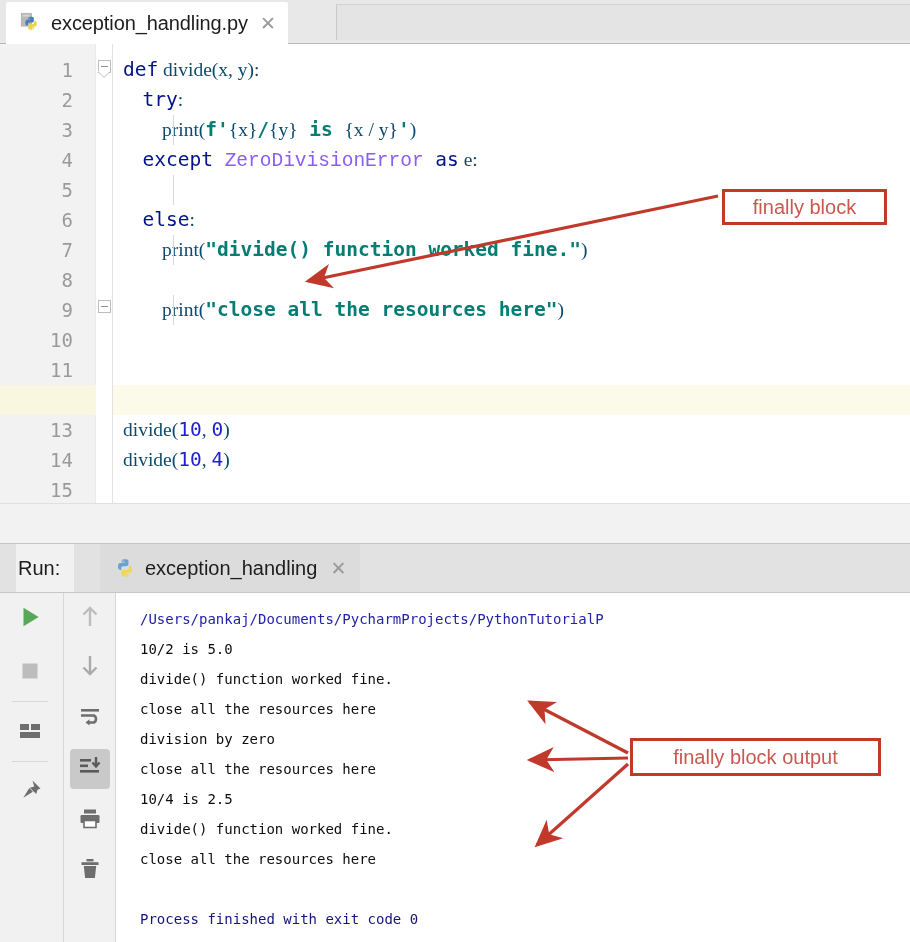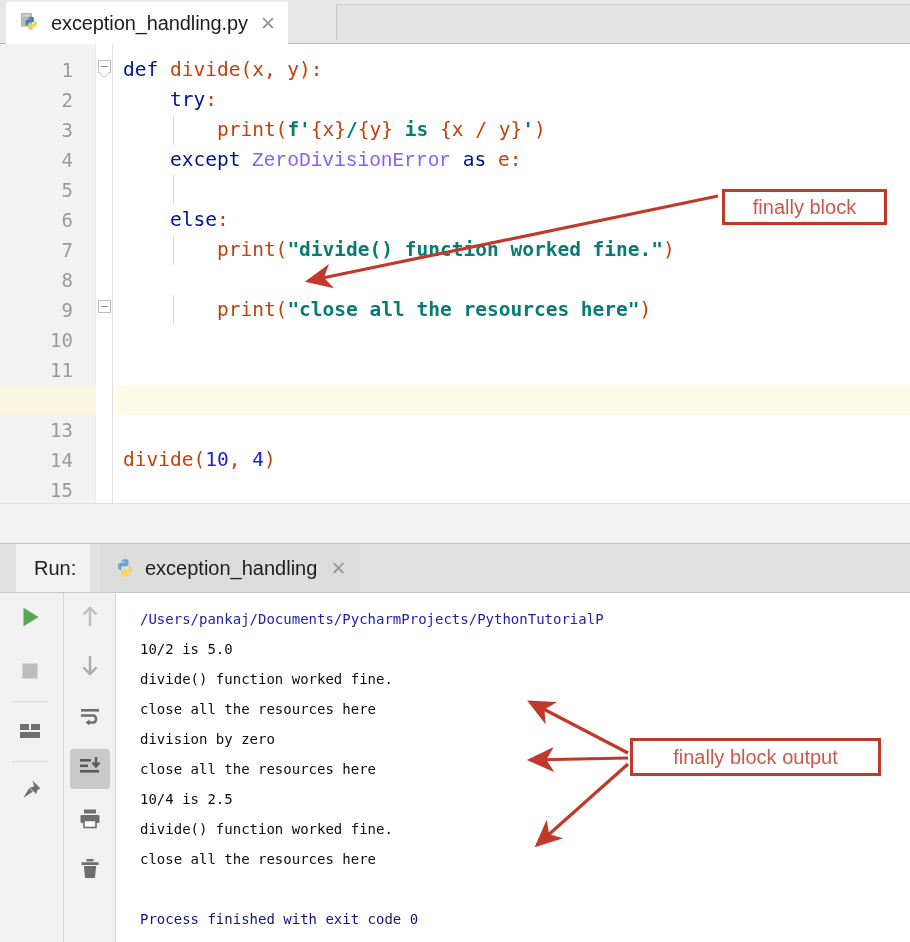--- a/index.html
+++ b/index.html
@@ -134,21 +134,21 @@
     left: 0;
     width: 96px;
     height: 30px;
     background: #faf7e0;
   }
 
   
   .kw  { color: #00128c; font-weight: normal; }
   .str { color: #067d74; font-weight: bold; }
   .num { color: #2020d0; }
-  .pln { color: #c2410c; }
+  .pln { color: #0c4a6e; font-family: Liberation Serif, serif; }
   .cls { color: #8b5cf6; font-family: Liberation Mono, monospace; }
   .brk { background: #b5dcfb; }
   .caret {
     display: inline-block;
     width: 2px;
     height: 22px;
     background: #000000;
     vertical-align: -4px;
     margin-left: -1px;
   }
@@ -208,21 +208,21 @@
   }
   .run-label {
     position: absolute;
     left: 16px; top: 0;
     height: 48px;
     display: flex; align-items: center;
     font-size: 20px;
     color: #1d1d1d;
     background: #f1f1f1;
     padding-right: 14px;
-    padding-left: 18px;
+    padding-left: 2px;
     box-sizing: border-box;
   }
   .run-tab {
     position: absolute;
     left: 100px; top: 0;
     height: 48px;
     display: flex; align-items: center;
     padding: 0 14px;
     box-sizing: border-box;
     background: #dcdcdc;
@@ -372,20 +372,21 @@
     <div class="gutter-edge"></div>
     <div class="code-area">
         <div class="codeline" style="top: 11px;"><span class="kw">def</span><span class="pln"> divide(x, y):</span></div>
         <div class="codeline" style="top: 41px;"><span class="pln">    </span><span class="kw">try</span><span class="pln">:</span></div>
         <div class="codeline" style="top: 71px;"><span class="pln">        print(</span><span class="str">f'</span><span class="pln">{x}</span><span class="str">/</span><span class="pln">{y}</span><span class="str"> is </span><span class="pln">{x / y}</span><span class="str">'</span><span class="pln">)</span></div>
         <div class="codeline" style="top: 101px;"><span class="pln">    </span><span class="kw">except</span><span class="cls"> ZeroDivisionError </span><span class="kw">as</span><span class="pln"> e:</span></div>
         <div class="codeline" style="top: 161px;"><span class="pln">    </span><span class="kw">else</span><span class="pln">:</span></div>
         <div class="codeline" style="top: 191px;"><span class="pln">        print(</span><span class="str">"divide() function worked fine."</span><span class="pln">)</span></div>
         <div class="codeline" style="top: 251px;"><span class="pln">        print(</span><span class="str">"close all the resources here"</span><span class="pln">)</span></div>
         <div class="codeline" style="top: 341px;"><span class="pln">divide</span><span class="pln brk">(</span><span class="num">10</span><span class="pln">, </span><span class="num">2</span><span class="pln brk">)</span><span class="caret"></span></div>
+        <div class="codeline" style="top: 371px;"><span class="pln">divide(</span><span class="num">10</span><span class="pln">, </span><span class="num">0</span><span class="pln">)</span></div>
         <div class="codeline" style="top: 401px;"><span class="pln">divide(</span><span class="num">10</span><span class="pln">, </span><span class="num">4</span><span class="pln">)</span></div>
         <div class="indent-guide" style="left: 60px; top: 71px; height: 30px;"></div>
         <div class="indent-guide" style="left: 60px; top: 131px; height: 30px;"></div>
         <div class="indent-guide" style="left: 60px; top: 191px; height: 30px;"></div>
         <div class="indent-guide" style="left: 60px; top: 251px; height: 30px;"></div>
       </div>
   <div class="hl-row-gutter" style="top: 341px;"></div>
       <div class="hl-row" style="top: 341px; left: 113px; width: 797px;"></div>
     </div>
 

